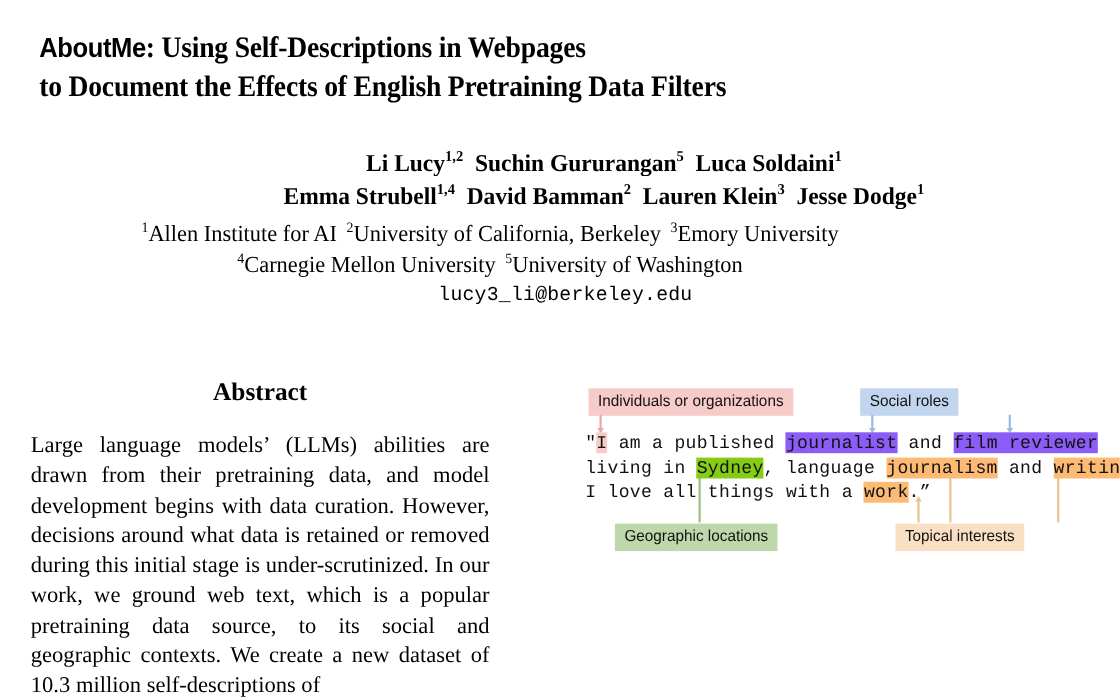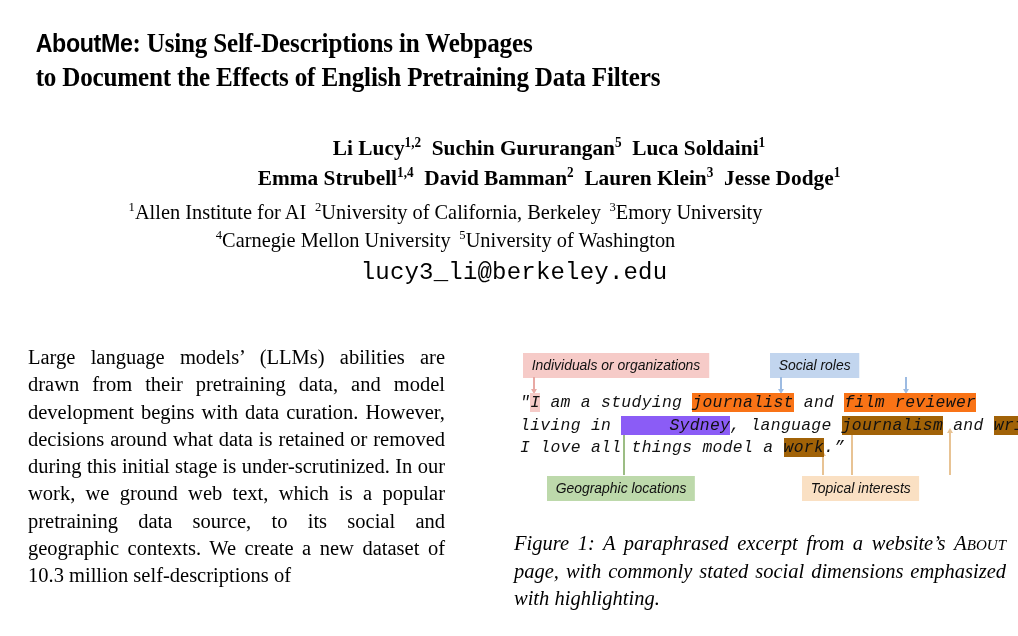--- a/index.html
+++ b/index.html
@@ -86,21 +86,21 @@
   
   .email-block {
     position: absolute;
     top: 259px;
     left: 0;
     width: 1018px;
     text-align: center;
   }
   .email {
     font-family: "Liberation Mono", "DejaVu Sans Mono", monospace;
-    font-size: 24px;
+    font-size: 18px;
     letter-spacing: 0.2px;
     margin-left: 10px;
   }
 
   
   .col-left {
     position: absolute;
     top: 344px;
     left: 28px;
     width: 417px;
@@ -117,23 +117,22 @@
     text-align: justify;
     text-justify: inter-word;
     hyphens: manual;
     margin: 0;
   }
 
   
   .col-right {
     position: absolute;
     top: 350px;
-    left: 512px;
+    left: 524px;
     width: 490px;
-    font-style: italic;
   }
 
   .figure-area {
     position: relative;
     width: 490px;
     height: 160px;
   }
 
   .tag {
     position: absolute;
@@ -174,23 +173,23 @@
     top: 42px;
     left: 8px;
     font-family: "Liberation Mono", "DejaVu Sans Mono", monospace;
     font-size: 16.4px;
     line-height: 22.6px;
     letter-spacing: 0.3px;
     white-space: pre;
     color: #111111;
   }
   .hl-pink   { background: #f6cbc8; }
-  .hl-blue   { background: #f97316; }
-  .hl-green  { background: #8b5cf6; padding-left: 48px; }
-  .hl-orange { background: #a16207; }
+  .hl-blue   { background: #8b5cf6; }
+  .hl-green  { background: #84cc16; }
+  .hl-orange { background: #fdba74; }
 
   .figure-caption {
     position: absolute;
     top: 180px;
     left: 2px;
     width: 492px;
     font-size: 20.5px;
     line-height: 27.5px;
     text-align: justify;
     text-justify: inter-word;
@@ -216,20 +215,21 @@
 <div class="affil-block">
   <div class="affil-line"><sup>1</sup><span>Allen Institute for AI</span><span class="gap"></span><sup>2</sup><span>University of California, Berkeley</span><span class="gap"></span><sup>3</sup><span>Emory University</span></div>
   <div class="affil-line"><sup>4</sup><span>Carnegie Mellon University</span><span class="gap"></span><sup>5</sup><span>University of Washington</span></div>
 </div>
 
 <div class="email-block">
   <span class="email">lucy3_li@berkeley.edu</span>
 </div>
 
 <div class="col-left">
+  <div class="abstract-heading">Abstract</div>
   <p class="abstract-body">Large language models’ (LLMs) abilities are drawn from their pretraining data, and model development begins with data curation. However, decisions around what data is retained or removed during this initial stage is under-scrutinized. In our work, we ground web text, which is a popular pretraining data source, to its social and geographic contexts. We create a new dataset of 10.3 million self-descriptions of</p>
 </div>
 
 <div class="col-right">
 
   <div class="figure-area">
 
     <div class="tag tag-individuals">Individuals or organizations</div>
     <div class="tag tag-socialroles">Social roles</div>
     <div class="tag tag-geographic">Geographic locations</div>
@@ -253,21 +253,20 @@
     <div class="arrow up" style="color:#e8c394; left:339px; top:82px; height:43px;">
       <div class="arrow-body"></div>
     </div>
     <div class="arrow up" style="color:#e8c394; left:437px; top:82px; height:43px;">
       <div class="arrow-body"></div>
     </div>
     <div class="arrow up" style="color:#e8c394; left:310px; top:105px; height:20px;">
       <div class="arrow-body"></div>
     </div>
 
-    <div class="excerpt"><span><span>"</span><span class="hl-pink">I</span><span> am a studying </span><span class="hl-blue">journalist</span><span> and </span><span class="hl-blue">film reviewer</span></span>
+    <div class="excerpt"><span><span>"</span><span class="hl-pink">I</span><span> am a published </span><span class="hl-blue">journalist</span><span> and </span><span class="hl-blue">film reviewer</span></span>
 <span><span>living in </span><span class="hl-green">Sydney</span><span>, language </span><span class="hl-orange">journalism</span><span> and </span><span class="hl-orange">writing</span><span>.</span></span>
-<span><span>I love all things model a </span><span class="hl-orange">work</span><span>.”</span></span></div>
+<span><span>I love all things with a </span><span class="hl-orange">work</span><span>.”</span></span></div>
 
   </div>
 
-  <div class="figure-caption"><span>Figure 1:</span><span> A paraphrased excerpt from a website’s </span><span class="smallcaps">About</span><span> page, with commonly stated social dimensions emphasized with highlighting.</span></div>
 
 </div>
 
 </body></html>

